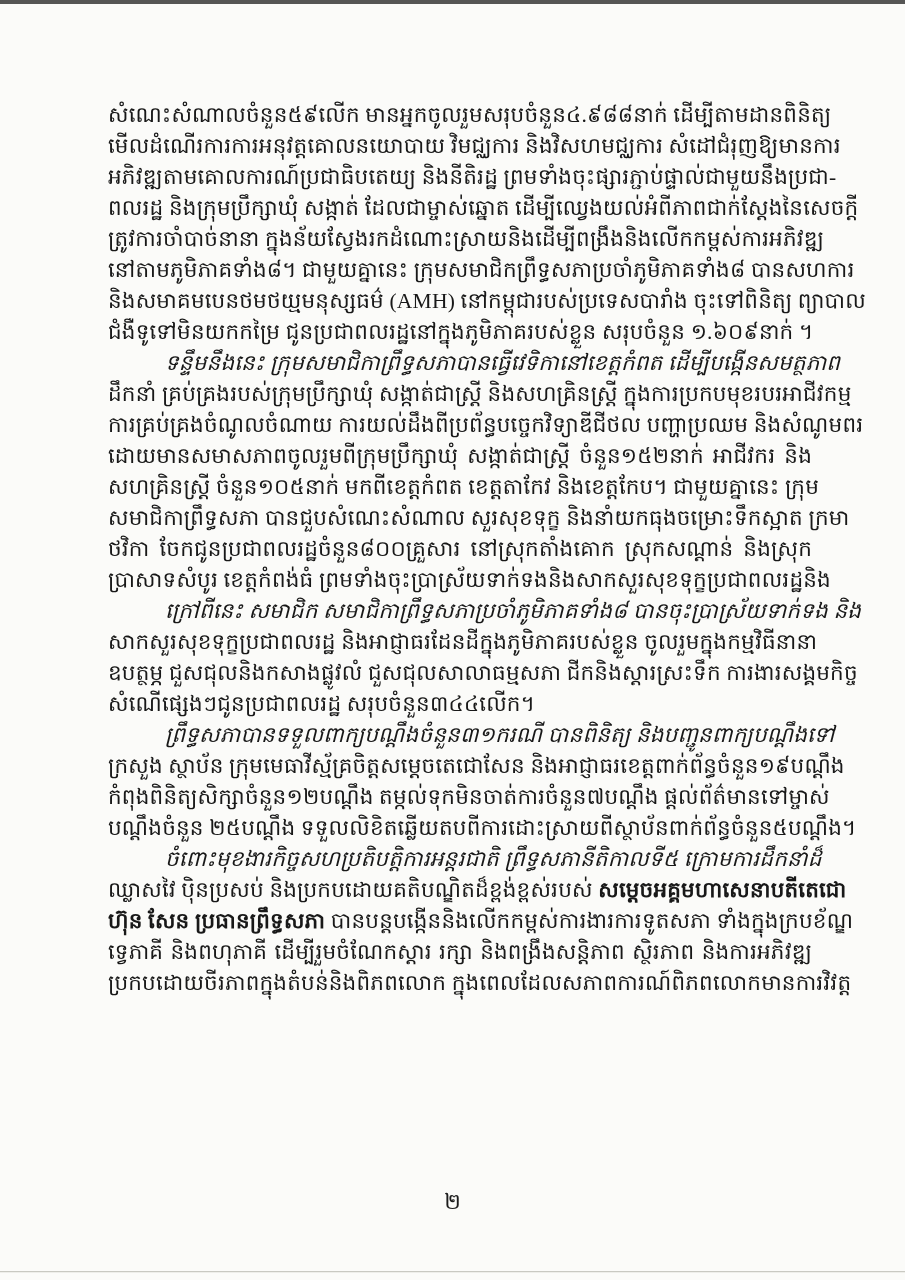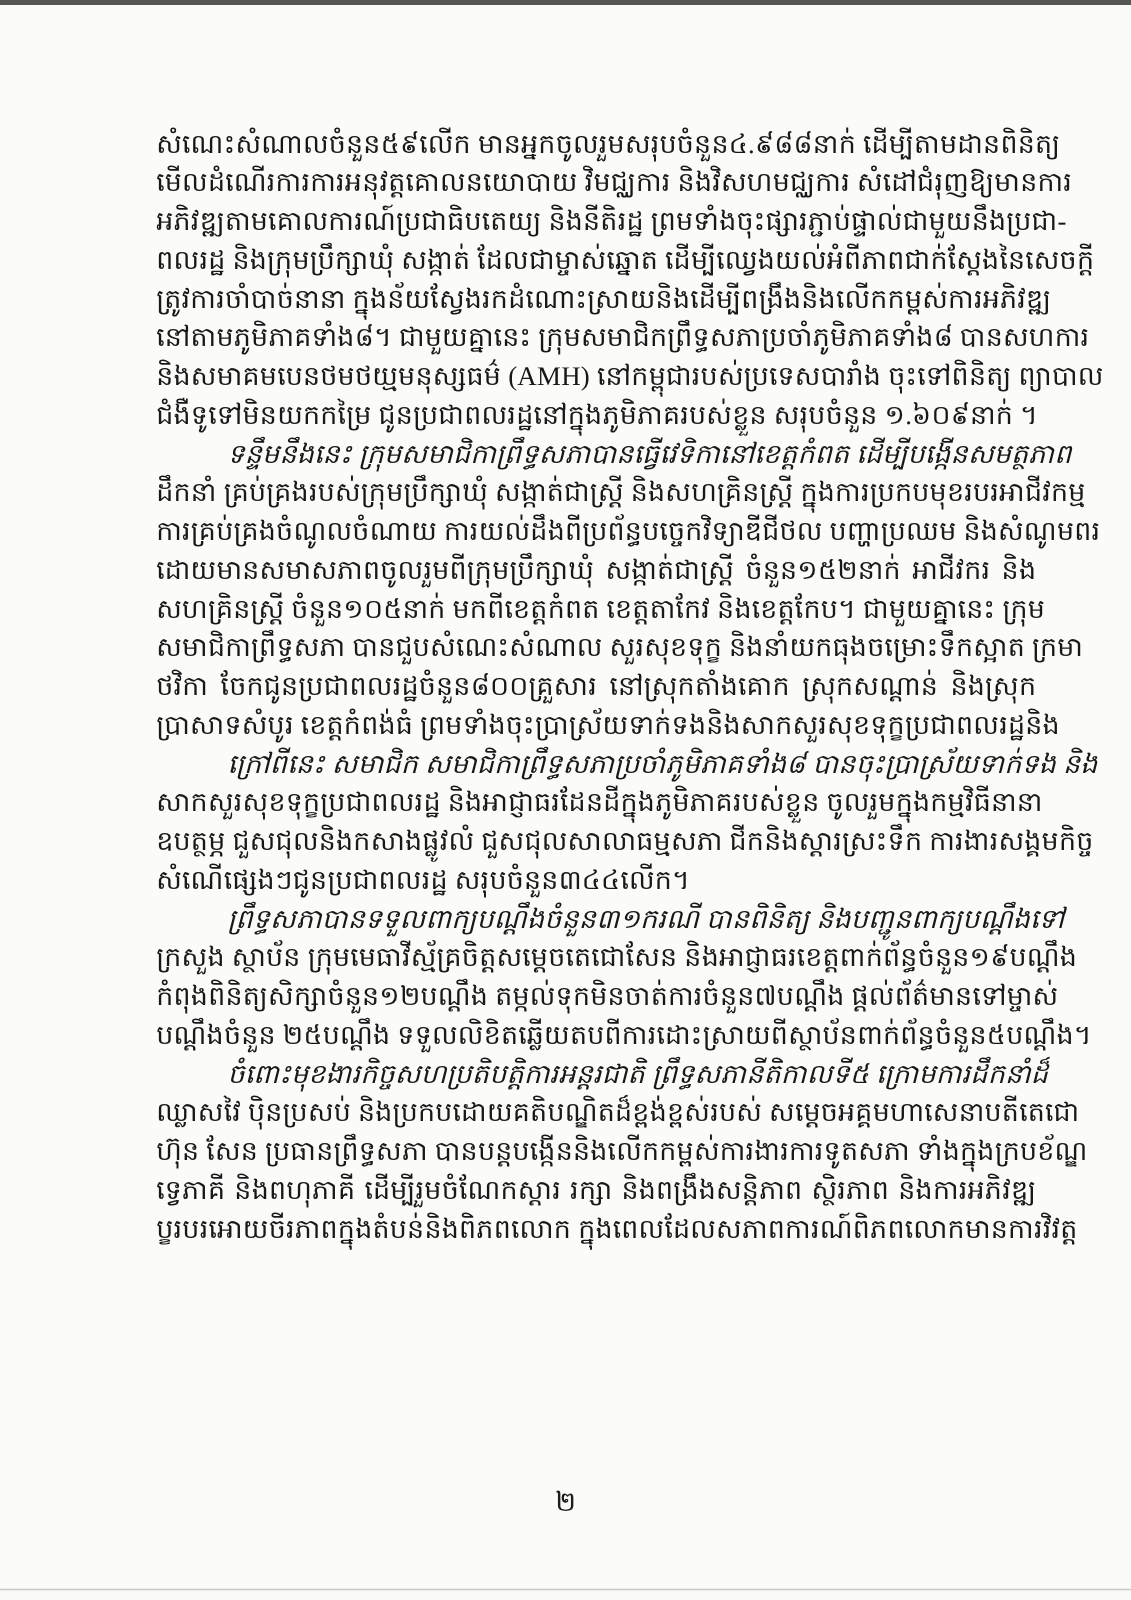--- a/index.html
+++ b/index.html
@@ -18,36 +18,36 @@
     opacity: 0.85;
   }
   .scan-bottom-edge {
     position: absolute; top: 1271px; left: 0;
     width: 100%; height: 1px;
     background: #c9c9c2;
     box-shadow: 0 1px 0 #eeeeea;
   }
   .text-block {
     position: absolute;
-    left: 125px; top: 100px;
+    left: 108px; top: 100px;
     width: 704px;
   }
   .para { margin: 0; padding: 0; }
   .line {
     height: 31px;
     line-height: 31px;
     font-size: 21.5px;
     white-space: nowrap;
     text-align: justify;
     text-align-last: left;
     letter-spacing: 0.2px;
   }
   .line.fill { text-align-last: justify; }
   .line.indent { padding-left: 57px; font-style: italic; }
-  .b { font-weight: normal; margin-top: 20px; }
+  .b { font-weight: bold; margin-top: 20px; }
   .page-number {
     position: absolute;
     top: 1188px; left: 0;
     width: 100%;
     text-align: center;
     font-size: 22px;
     line-height: 28px;
     color: #1c1c1c;
   }
 </style>
@@ -96,20 +96,20 @@
 
   <div class="para">
     <div class="line fill indent">ចំពោះមុខងារកិច្ចសហប្រតិបត្តិការអន្តរជាតិ ព្រឹទ្ធសភានីតិកាលទី៥ ក្រោមការដឹកនាំដ៏</div>
     <div class="line fill">
       <span>ឈ្លាសវៃ ប៉ិនប្រសប់ និងប្រកបដោយគតិបណ្ឌិតដ៏ខ្ពង់ខ្ពស់របស់ </span><span class="b">សម្តេចអគ្គមហាសេនាបតីតេជោ</span>
     </div>
     <div class="line fill">
       <span class="b">ហ៊ុន សែន ប្រធានព្រឹទ្ធសភា</span><span> បានបន្តបង្កើននិងលើកកម្ពស់ការងារការទូតសភា ទាំងក្នុងក្របខ័ណ្ឌ</span>
     </div>
     <div class="line fill">ទ្វេភាគី និងពហុភាគី ដើម្បីរួមចំណែកស្តារ រក្សា និងពង្រឹងសន្តិភាព ស្ថិរភាព និងការអភិវឌ្ឍ</div>
-    <div class="line fill">ប្ខរបរអោយចីរភាពក្នុងតំបន់និងពិភពលោក ក្នុងពេលដែលសភាពការណ៍ពិភពលោកមានការវិវត្ត</div>
+    <div class="line fill">ប្រកបដោយចីរភាពក្នុងតំបន់និងពិភពលោក ក្នុងពេលដែលសភាពការណ៍ពិភពលោកមានការវិវត្ត</div>
   </div>
 
 </div>
 
 <div class="page-number">២</div>
 
 <div class="scan-bottom-edge"></div>
 
 </body></html>

